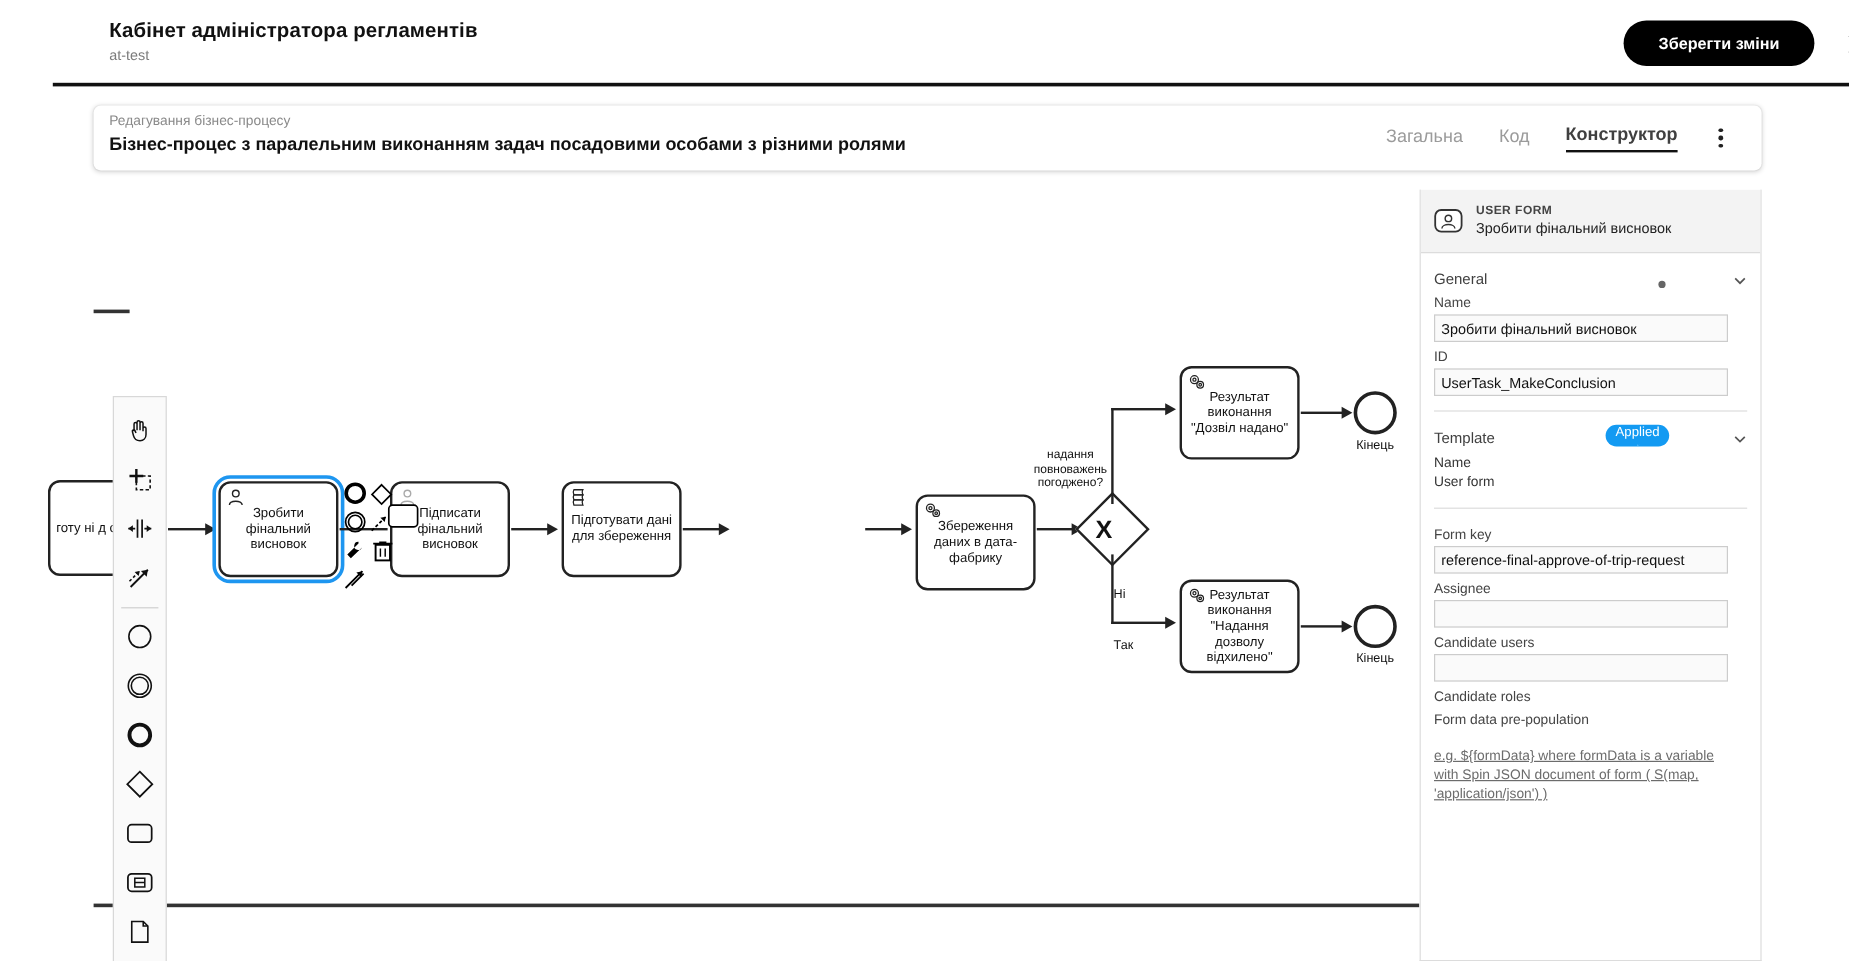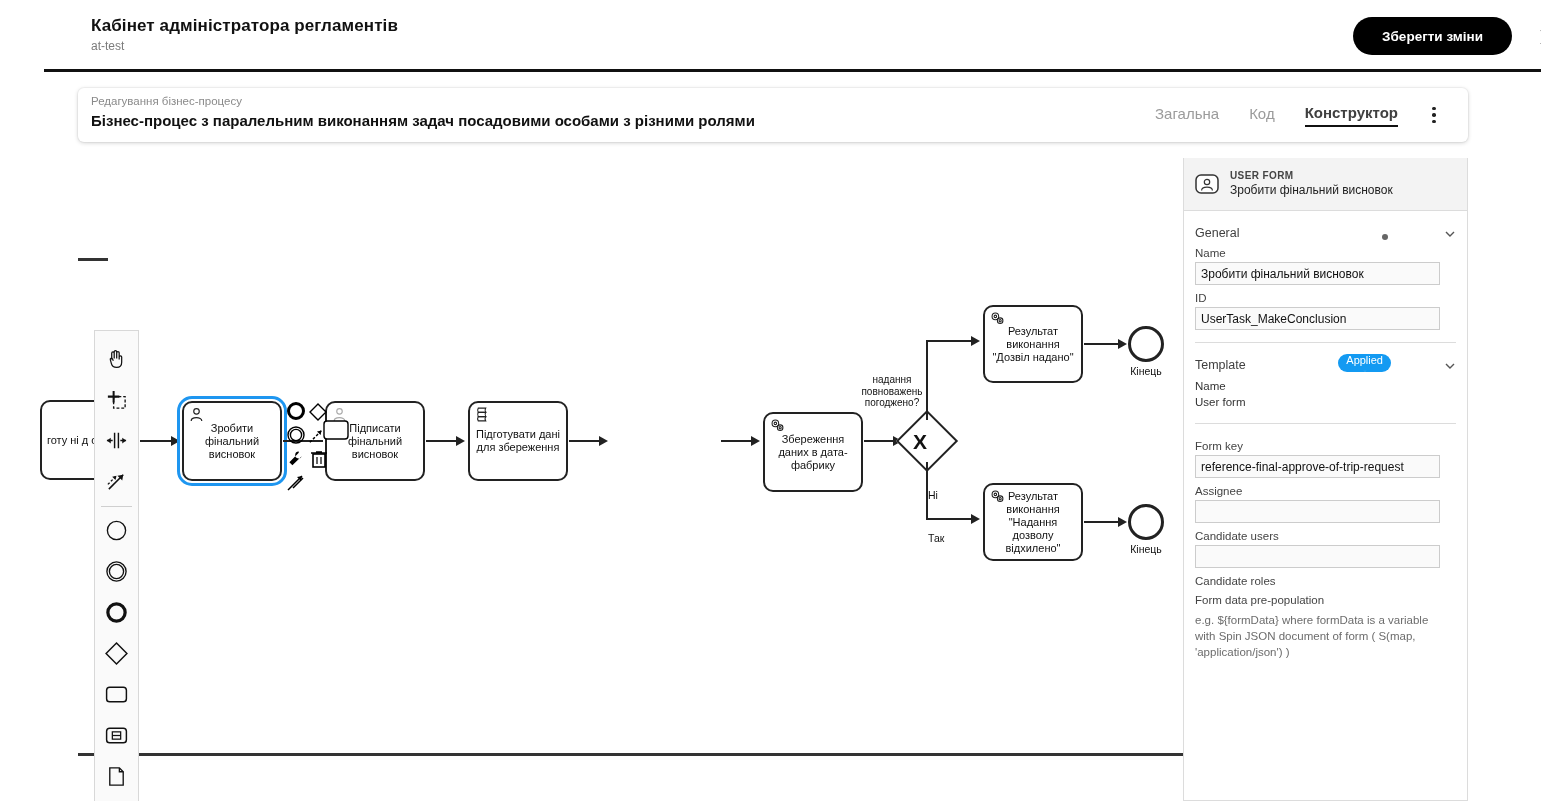--- a/index.html
+++ b/index.html
@@ -425,17 +425,17 @@
       <div class="fld-label">Assignee</div>
       <input class="fld-input" value="" style="">
 
       <div class="fld-label">Candidate users</div>
       <input class="fld-input" value="" style="">
 
       <div class="fld-label">Candidate roles</div>
 
       <div class="fld-label">Form data pre-population</div>
 
-      <div class="hint" style="margin-top:6px;">e.g. ${formData} where formData is a variable with Spin JSON document of form ( S(map, 'application/json') )</div>
+      <div class="hint" style="margin-top:16px;text-decoration:underline;">e.g. ${formData} where formData is a variable with Spin JSON document of form ( S(map, 'application/json') )</div>
     </div>
 
   </div>
 </div>
 
 </body></html>

